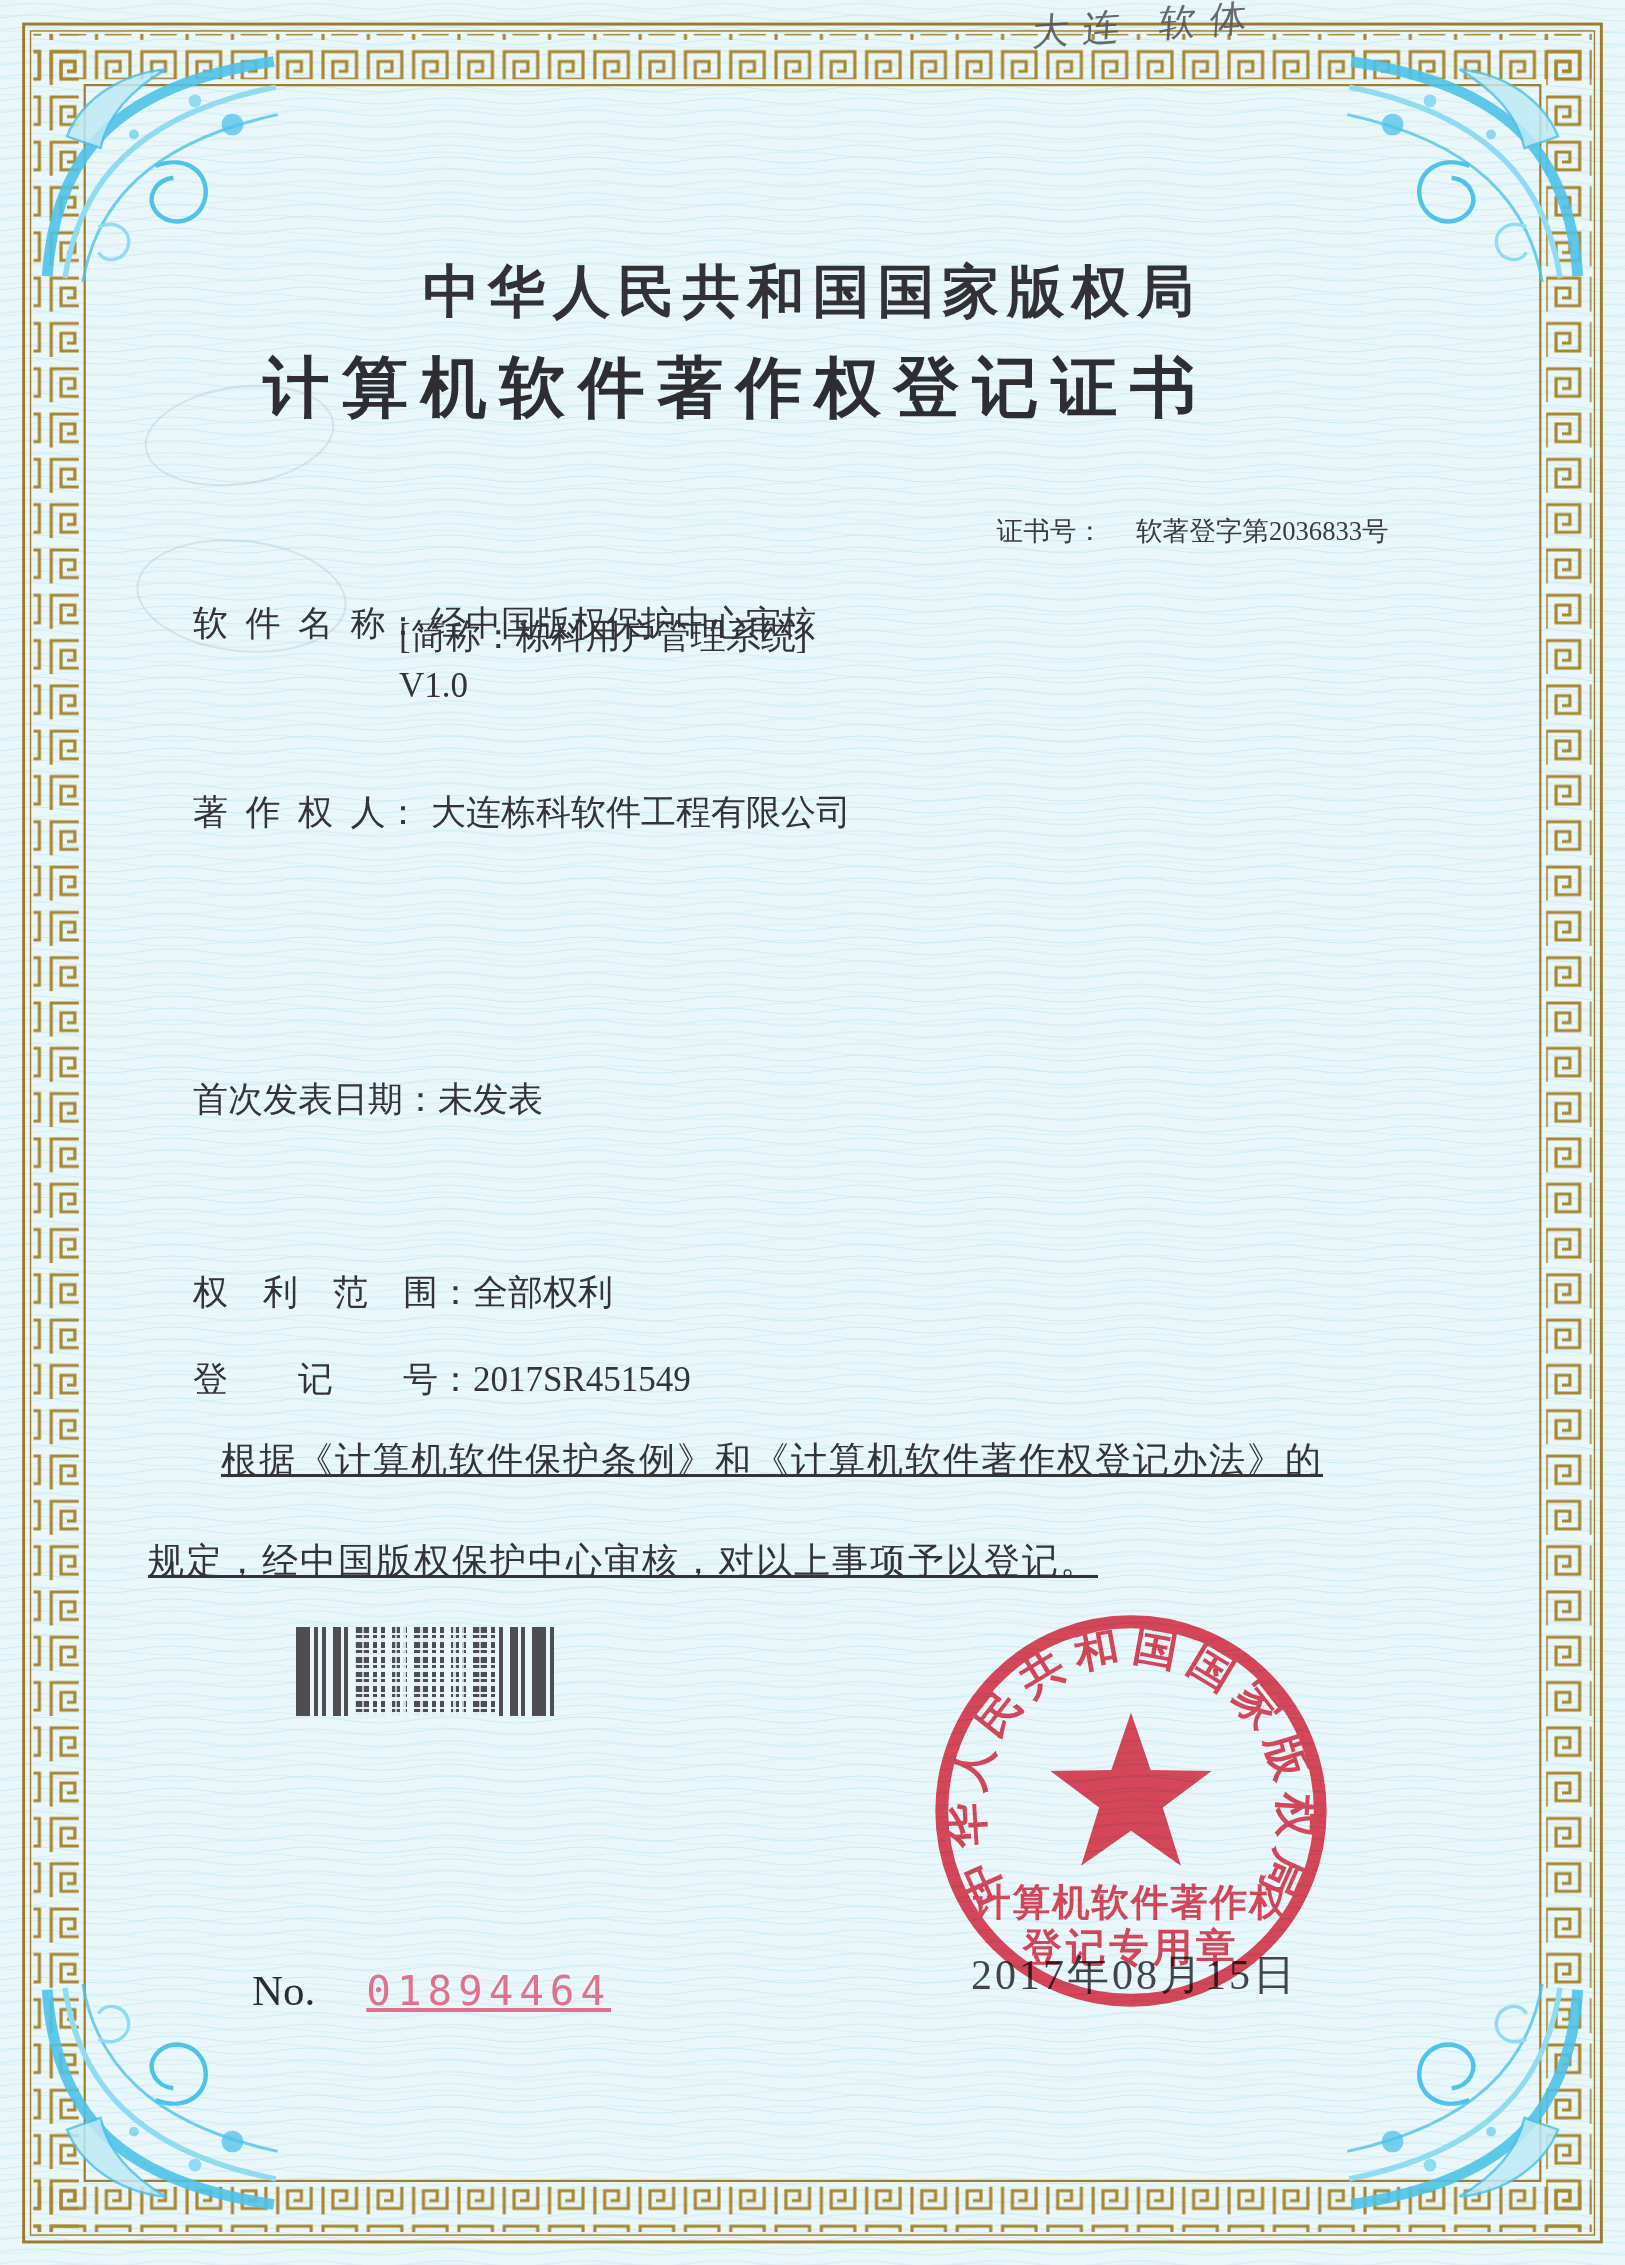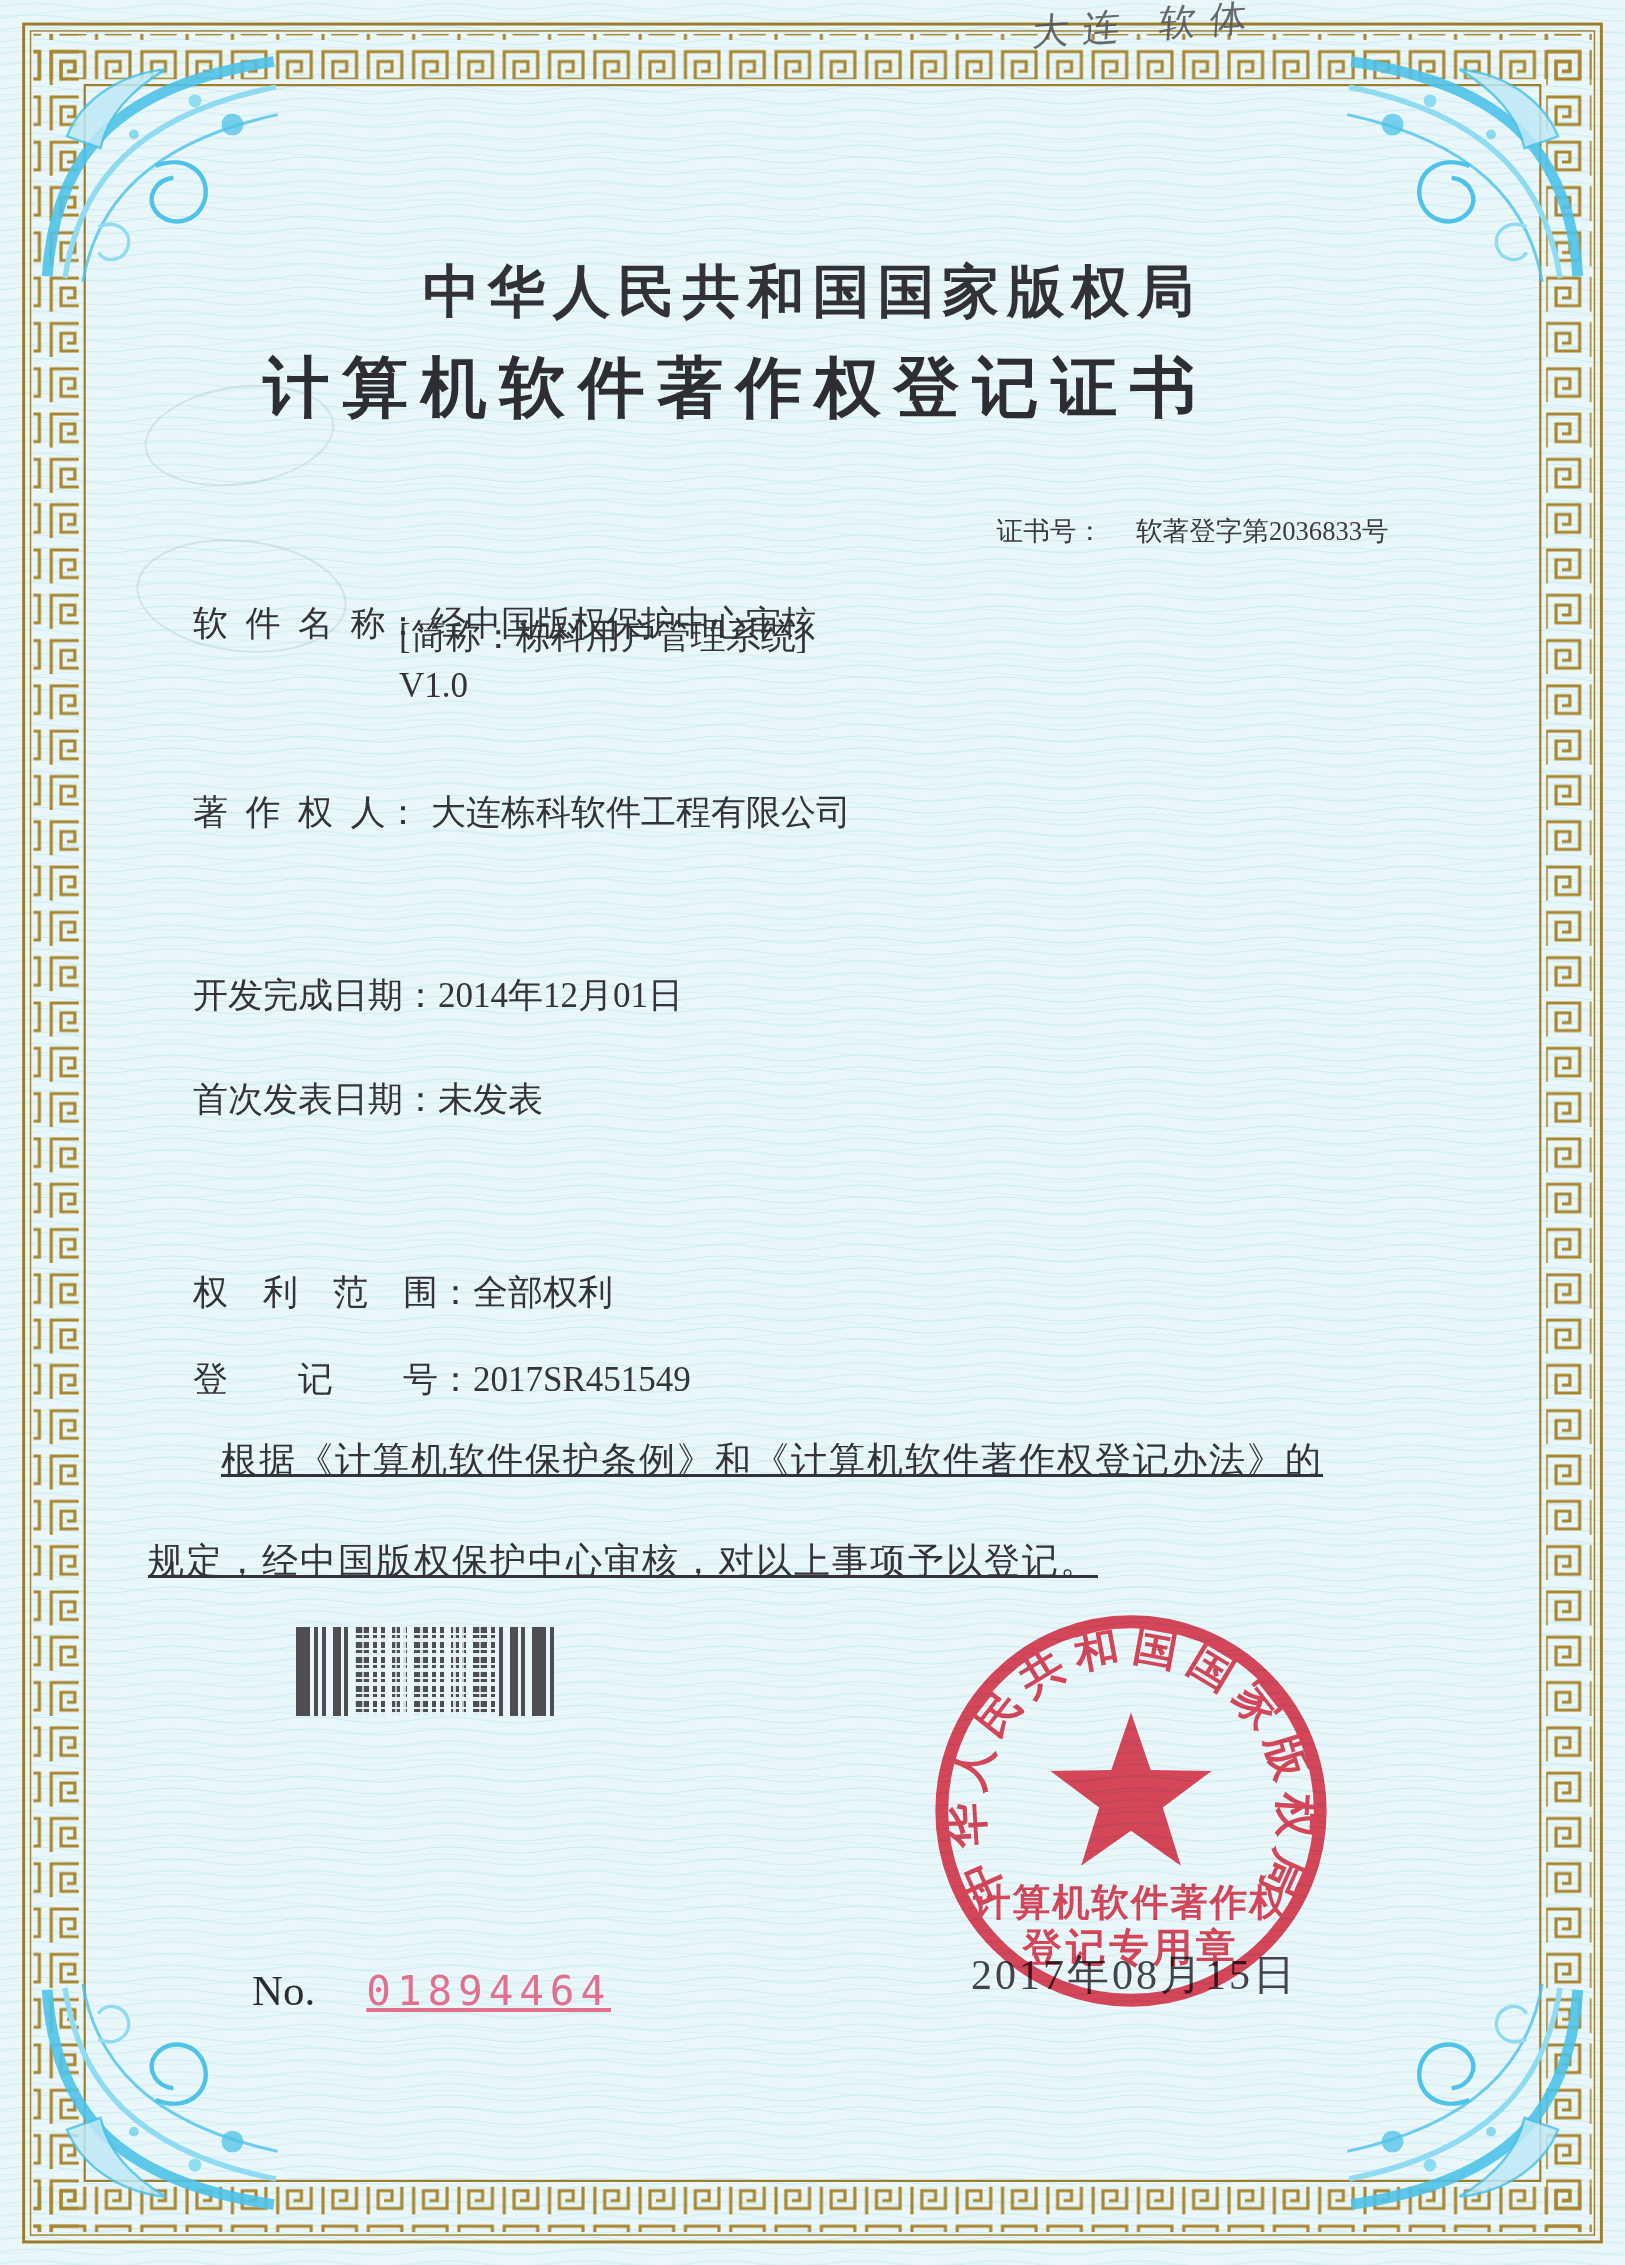--- a/index.html
+++ b/index.html
@@ -135,23 +135,20 @@
   <div class="abs frow" style="left:158px;top:560px;">
     <span class="lbl">软  件  名  称：</span><span>经中国版权保护中心审核</span>
   </div>
   <div class="abs fval" style="left:399px;top:613px;">[简称：栋科用户管理系统]</div>
   <div class="abs fval" style="left:399px;top:666px;">V1.0</div>
 
   <div class="abs frow" style="left:158px;top:749px;">
     <span class="lbl">著  作  权  人：</span><span>大连栋科软件工程有限公司</span>
   </div>
 
-  <div class="abs frow" style="left:158px;top:932px;">
-    <span class="lbl">开发完成日期：</span><span>2014年12月01日</span>
-  </div>
 
   <div class="abs frow" style="left:158px;top:1036px;">
     <span class="lbl">首次发表日期：</span><span>未发表</span>
   </div>
 
 
   <div class="abs frow" style="left:158px;top:1229px;">
     <span class="lbl">权　利　范　围：</span><span>全部权利</span>
   </div>
 

